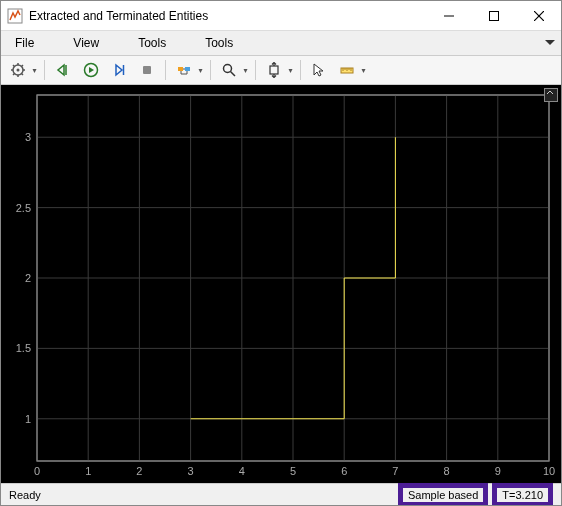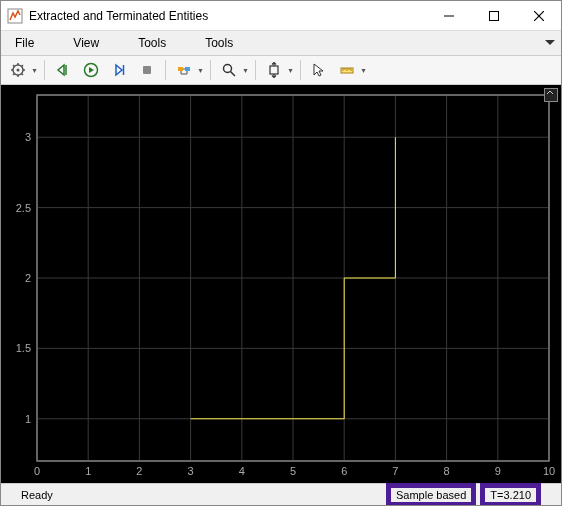--- a/index.html
+++ b/index.html
@@ -78,21 +78,21 @@
     background: #000;
     position: relative;
   }
   .plot-area svg { width: 100%; height: 100%; display: block; }
   .statusbar {
     height: 22px;
     background: #f0f0f0;
     border-top: 1px solid #ccc;
     display: flex;
     align-items: center;
-    padding: 0 20px;
+    padding: 0 8px;
     font-size: 11px;
   }
   .statusbar .left { flex: 1; }
   .statusbar .box {
     border: 5px solid #4c1d95;
     padding: 1px 5px;
     margin-left: 4px;
     background: #f0f0f0;
   }
   .tri-down { font-size: 8px; color: #555; }

